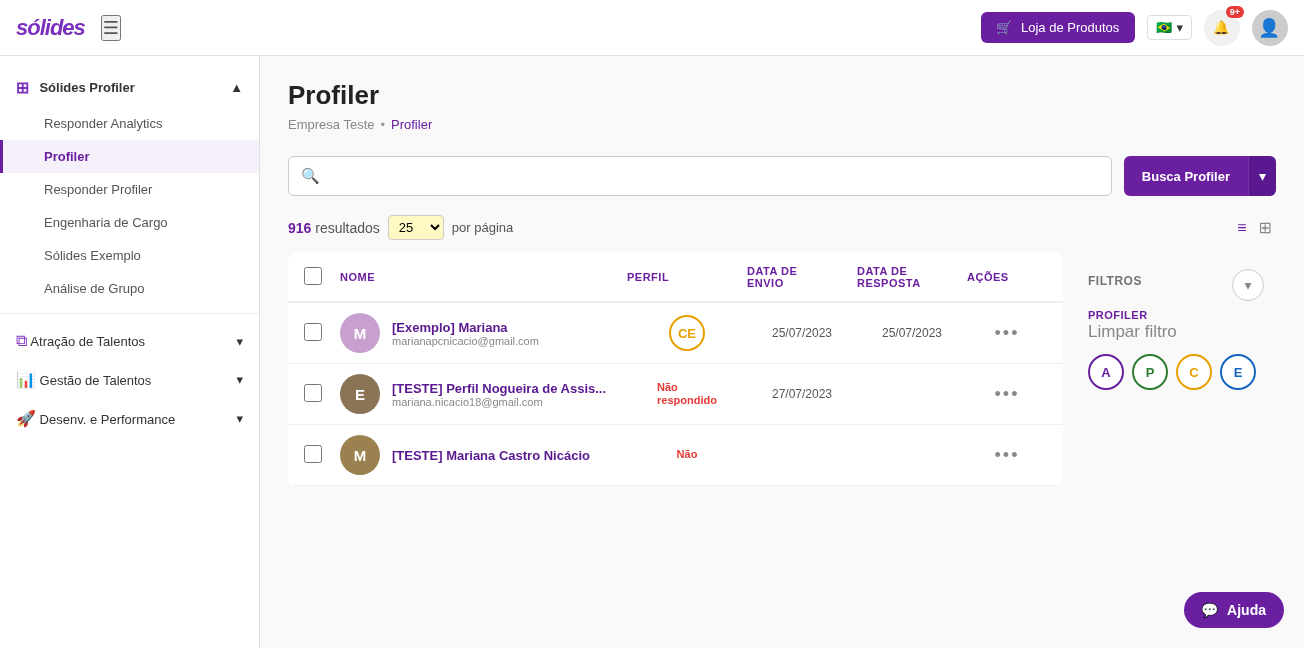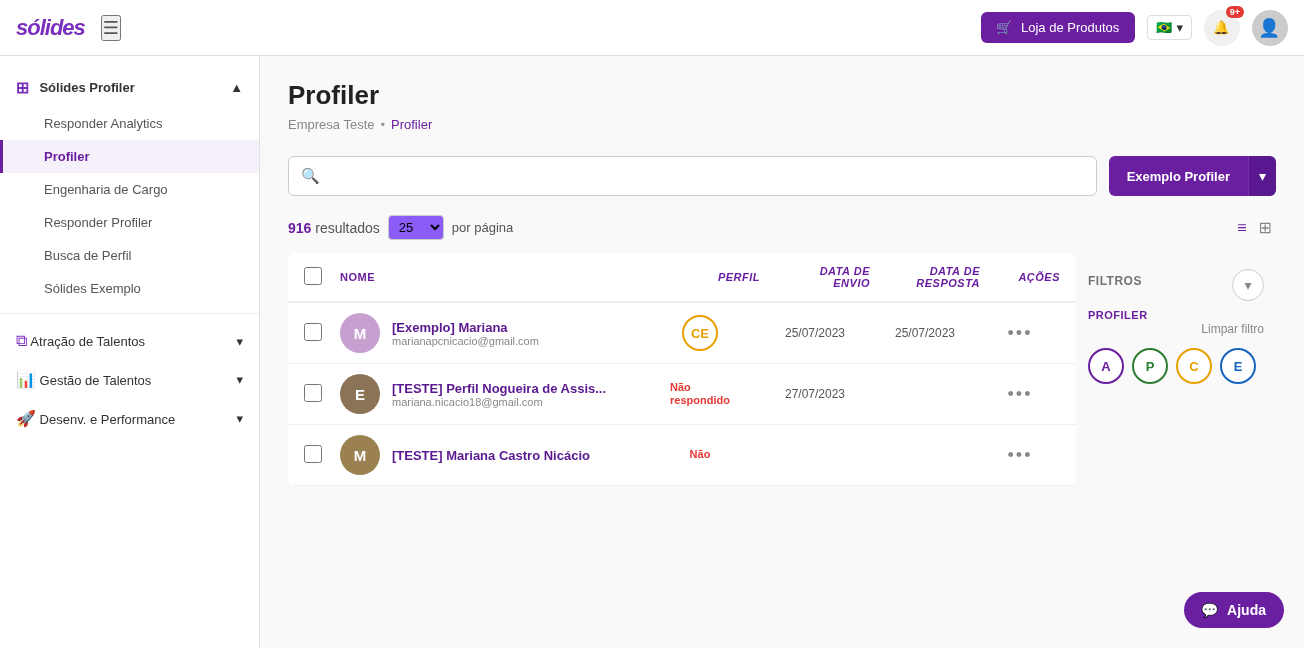--- a/index.html
+++ b/index.html
@@ -155,21 +155,21 @@
     }
 
     
     .results-row {
       display: flex; align-items: center; gap: 8px; margin-bottom: 12px;
     }
     .results-count { font-size: 14px; color: #555; }
     .results-count strong { color: #6a1ea0; font-weight: 700; }
     .per-page-select {
       border: 1px solid #ccc; border-radius: 4px; padding: 3px 6px;
-      font-size: 13px; cursor: pointer; background: #8b5cf6;
+      font-size: 13px; cursor: pointer; background: #fef9c3;
     }
     .per-page-label { font-size: 13px; color: #555; }
 
     .view-icons { display: flex; gap: 4px; margin-left: auto; }
     .view-icon-btn {
       background: none; border: none; cursor: pointer;
       font-size: 16px; color: #888; padding: 4px;
     }
     .view-icon-btn.active { color: #6a1ea0; }
 
@@ -178,21 +178,21 @@
     .table-header {
       display: grid;
       grid-template-columns: 36px 2fr 120px 110px 110px 80px;
       padding: 12px 16px;
       border-bottom: 2px solid #eee;
       align-items: center;
     }
     .th {
       font-size: 11px; font-weight: 700; color: #6a1ea0; text-transform: uppercase; letter-spacing: 0.5px;
     }
-    .th.center { text-align: right; font-style: italic; }
+    .th.center { text-align: left; }
     .table-row {
       display: grid;
       grid-template-columns: 36px 2fr 120px 110px 110px 80px;
       padding: 10px 16px;
       border-bottom: 1px solid #f0f0f0;
       align-items: center;
     }
     .row-checkbox { width: 18px; height: 18px; cursor: pointer; accent-color: #6a1ea0; }
     .user-cell { display: flex; align-items: center; gap: 12px; }
     .user-avatar-placeholder {
@@ -223,41 +223,41 @@
     .filter-title {
       font-size: 12px; font-weight: 700; color: #737373; text-transform: uppercase;
       letter-spacing: 0.5px; margin-bottom: 8px;
     }
     .filter-dropdown-btn {
       width: 32px; height: 32px; border-radius: 50%; border: 1.5px solid #ccc;
       background: #fff; cursor: pointer; display: flex; align-items: center; justify-content: center;
       font-size: 14px; color: #888; float: right;
     }
     .filter-header { display: flex; align-items: center; justify-content: space-between; margin-bottom: 6px; }
-    .limpar-filtro { font-size: 12px; color: #888; text-align: right; cursor: pointer; }
+    .limpar-filtro { font-size: 17px; color: #888; cursor: pointer; }
     .filter-circles { display: flex; gap: 8px; flex-wrap: wrap; margin-top: 12px; }
     .filter-circle {
       width: 36px; height: 36px; border-radius: 50%;
       display: flex; align-items: center; justify-content: center;
       font-weight: 700; font-size: 13px; border: 2px solid; cursor: pointer;
     }
     .fc-a { border-color: #6a1ea0; color: #6a1ea0; background: #fff; }
     .fc-p { border-color: #2e7d32; color: #2e7d32; background: #fff; }
     .fc-c { border-color: #e8a000; color: #e8a000; background: #fff; }
     .fc-e { border-color: #1565c0; color: #1565c0; background: #fff; }
 
     
     .ajuda-btn {
       position: fixed; bottom: 20px; right: 20px;
       background: #6a1ea0; color: #fff; border: none; border-radius: 24px;
       padding: 10px 18px; cursor: pointer; font-size: 14px; font-weight: 600;
       display: flex; align-items: center; gap: 8px; z-index: 200;
     }
 
-    .content-with-filter { display: flex; gap: 0; }
+    .content-with-filter { display: flex; gap: 13px; }
     .main-content { flex: 1; }
   </style>
 </head>
 <body>
 
 <header class="header">
   <div class="header-left">
     <span class="logo">sólides</span>
     <button class="menu-icon">☰</button>
   </div>
@@ -291,30 +291,30 @@
       <span>▲</span>
     </div>
 
     <div class="sidebar-item">
       <span>Responder Analytics</span>
     </div>
     <div class="sidebar-item active">
       <span>Profiler</span>
     </div>
     <div class="sidebar-item">
+      <span>Responder Profiler</span>
+    </div>
+    <div class="sidebar-item">
       <span>Engenharia de Cargo</span>
-    </div>
-    <div class="sidebar-item">
-      <span>Responder Profiler</span>
-    </div>
-    <div class="sidebar-item">
-      <span>Busca de Perfil</span>
     </div>
     <div class="sidebar-item">
       <span>Sólides Exemplo</span>
+    </div>
+    <div class="sidebar-item">
+      <span>Análise de Grupo</span>
     </div>
 
     <div class="sidebar-divider"></div>
 
     <div class="sidebar-section-header2">
       <div class="icon-left">
         <span class="sidebar-icon">⧉</span>
         <span>Atração de Talentos</span>
       </div>
       <span>▾</span>
@@ -346,21 +346,21 @@
       <span class="bc-sep">•</span>
       <span class="bc-active">Profiler</span>
     </div>
 
     <div class="search-row">
       <div class="search-box">
         <span class="search-icon">🔍</span>
         <input type="text" placeholder="" style="">
       </div>
       <div class="enviar-btn-group">
-        <button class="enviar-btn">Exemplo Profiler</button>
+        <button class="enviar-btn">Busca Profiler</button>
         <button class="enviar-arrow">▾</button>
       </div>
     </div>
 
     <div class="results-row">
       <span class="results-count">
         <strong>916</strong>
         <span>resultados</span>
       </span>
       <select class="per-page-select">

